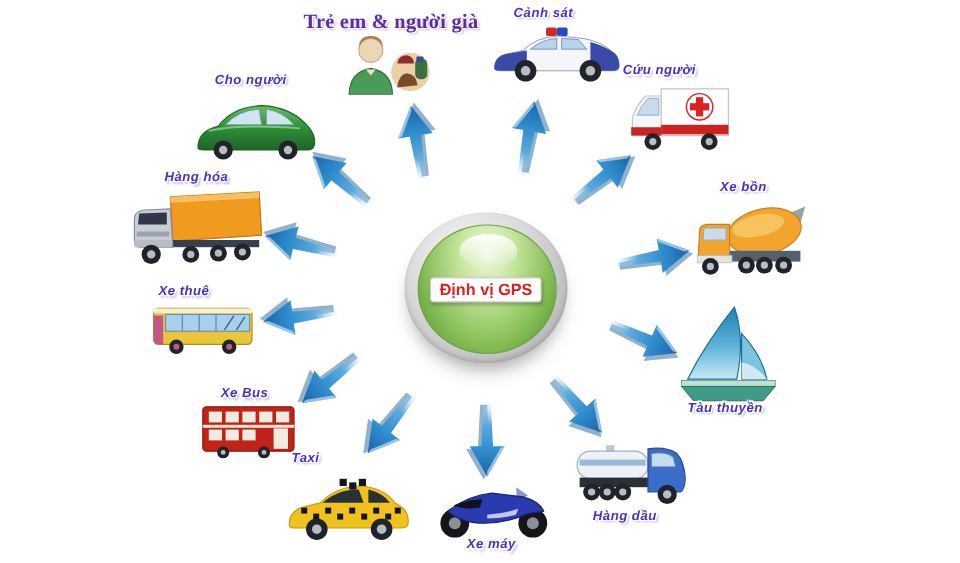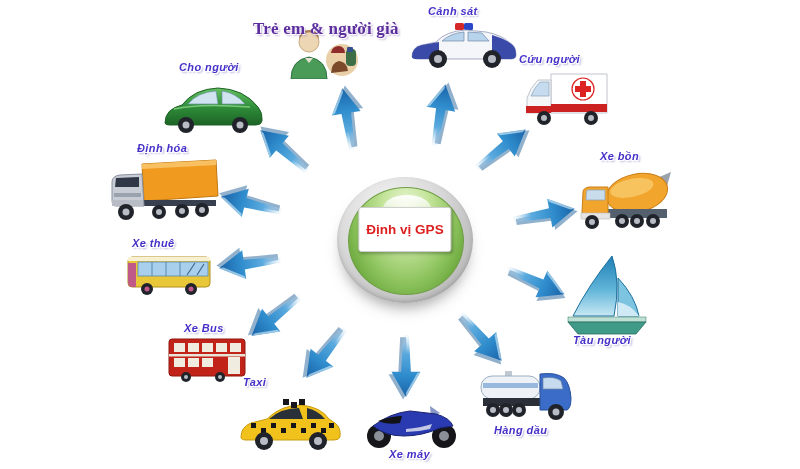--- a/index.html
+++ b/index.html
@@ -11,21 +11,20 @@
   .nlabel{
     position:absolute;font-weight:bold;font-style:italic;font-size:11px;
     color:#4630c8;letter-spacing:.4px;white-space:nowrap;z-index:5;
     text-shadow:-1px -1px 0 #fff,1px -1px 0 #fff,-1px 1px 0 #fff,1px 1px 0 #fff,
                 2px 2px 2px rgba(110,110,190,.55);
   }
   .title-label{
     font-family:"Liberation Serif",serif;font-style:normal;font-size:17px;
     color:#5b2d9e;letter-spacing:.2px;
     text-shadow:1px 1px 0 rgba(255,255,255,.9),2px 2px 2px rgba(91,45,158,.35);
-    margin-top:11px;
   }
   .node-icon{position:absolute;z-index:4;}
   
   .arrow{position:absolute;width:68px;height:44px;z-index:2;}
   .arrow svg{width:100%;height:100%;overflow:visible;}
   
   .center-btn{
     position:absolute;left:337px;top:177px;width:136px;height:126px;border-radius:50%;
     background:radial-gradient(ellipse at 38% 28%, #f5f5f5 0%, #d9d9d9 45%, #bdbdbd 75%, #9f9f9f 100%);
     box-shadow:0 10px 14px -5px rgba(90,90,90,.5), inset 0 -2px 4px rgba(0,0,0,.15);
@@ -34,23 +33,23 @@
   .center-inner{
     position:absolute;left:11px;top:10px;width:114px;height:106px;border-radius:50%;
     background:radial-gradient(ellipse at 50% 22%, #eef8dd 0%, #c4e49a 30%, #8cc25c 62%, #579a2c 92%, #47801f 100%);
     border:1px solid #6f9e43;
   }
   .center-gloss{
     position:absolute;left:30%;top:7%;width:42%;height:26%;border-radius:50%;
     background:linear-gradient(rgba(255,255,255,.95),rgba(255,255,255,.05));
   }
   .center-label{
-    position:absolute;left:50%;top:30px;transform:translateX(-50%);
+    position:absolute;left:50%;top:54px;transform:translateX(-50%);
     background:#fff;border:1px solid #cfcfcf;border-radius:3px;
-    padding:14px 7px;color:#dd1f1f;font-weight:bold;font-size:13.5px;white-space:nowrap;
+    padding:2px 7px;color:#dd1f1f;font-weight:bold;font-size:13.5px;white-space:nowrap;
     box-shadow:1px 2px 3px rgba(40,60,30,.35);
     font-family:"Liberation Sans",sans-serif;
   }
 </style>
 </head>
 <body>
 
 <div class="canvas">
 
   <svg width="0" height="0" style="position:absolute" aria-hidden="true">
@@ -198,21 +197,21 @@
   </div>
 
   <div>
     <svg class="node-icon" style="left:560px;top:254px" width="92" height="82" viewBox="0 0 92 82">
       <path d="M52,2 Q28,32 13,62 L54,62 Q61,28 52,2 Z" fill="url(#sailG)" stroke="#1a6f9e" stroke-width="1"></path>
       <path d="M58,24 Q75,42 79,62 L58,62 Z" fill="#7cc4e0" stroke="#1a6f9e" stroke-width="1"></path>
       <path d="M58,48 Q70,50 79,62 L58,62 Z" fill="#cfeaf4"></path>
       <rect x="8" y="63" width="78" height="5" fill="#bfe0d4" stroke="#4a8a78" stroke-width="0.6"></rect>
       <path d="M8,68 L86,68 L76,80 L18,80 Z" fill="#3f9a88" stroke="#2a6f60" stroke-width="0.8"></path>
     </svg>
-    <span class="nlabel" style="left:573px;top:334px">Tàu người</span>
+    <span class="nlabel" style="left:573px;top:334px">Tàu thuyền</span>
   </div>
 
   <div>
     <svg class="node-icon" style="left:477px;top:364px" width="97" height="58" viewBox="0 0 97 58">
       <rect x="28" y="7" width="7" height="7" fill="#c0c8d0"></rect>
       <rect x="4" y="12" width="59" height="23" rx="11" fill="#eef2f6" stroke="#9ab0c4" stroke-width="1"></rect>
       <rect x="6" y="19" width="55" height="5" fill="#6a9ad0" opacity="0.65"></rect>
       <rect x="6" y="34" width="62" height="8" fill="#2a2f38"></rect>
       <path d="M63,46 L63,10 Q79,8 87,14 Q93,20 94,34 Q94,44 90,46 Z" fill="#3a6cc8" stroke="#27509a" stroke-width="1"></path>
       <path d="M66,14 Q78,12 84,17 L86,25 L66,25 Z" fill="#c6dcee" stroke="#7088a8" stroke-width="0.7"></path>
@@ -304,21 +303,21 @@
       <line x1="55" y1="11" x2="55" y2="25" stroke="#5888b0" stroke-width="1"></line>
       <path d="M62,24 L70,12 M72,24 L79,13" stroke="#40688c" stroke-width="1.2" fill="none"></path>
       <circle cx="22" cy="38" r="6" fill="#20242a"></circle>
         <circle cx="22" cy="38" r="2.5" fill="#c05888"></circle>
       <circle cx="66" cy="38" r="6" fill="#20242a"></circle>
         <circle cx="66" cy="38" r="2.5" fill="#c05888"></circle>
     </svg>
   </div>
 
   <div>
-    <span class="nlabel" style="left:137px;top:142px">Định hóa</span>
+    <span class="nlabel" style="left:137px;top:142px">Hàng hóa</span>
     <svg class="node-icon" style="left:106px;top:156px" width="116" height="68" viewBox="0 0 116 68">
       <path d="M36,8 L110,4 L112,40 L38,45 Z" fill="#f09a20" stroke="#c07810" stroke-width="1"></path>
       <path d="M36,8 L110,4 L110,9 L36,13 Z" fill="#f8c060"></path>
       <rect x="36" y="44" width="74" height="6" fill="#384050"></rect>
       <path d="M6,26 Q6,20 14,19 L36,18 L38,50 L10,50 Q6,50 6,44 Z" fill="#c8ccd4" stroke="#8890a0" stroke-width="1"></path>
       <path d="M10,22 L33,21 L33,31 L9,31 Z" fill="#303848"></path>
       <rect x="8" y="37" width="27" height="4" fill="#9aa2ae"></rect>
       <rect x="6" y="44" width="31" height="6" fill="#b8bcc4"></rect>
       <circle cx="20" cy="56" r="8" fill="#20242a"></circle>
         <circle cx="20" cy="56" r="3.5" fill="#b8bcc4"></circle>

